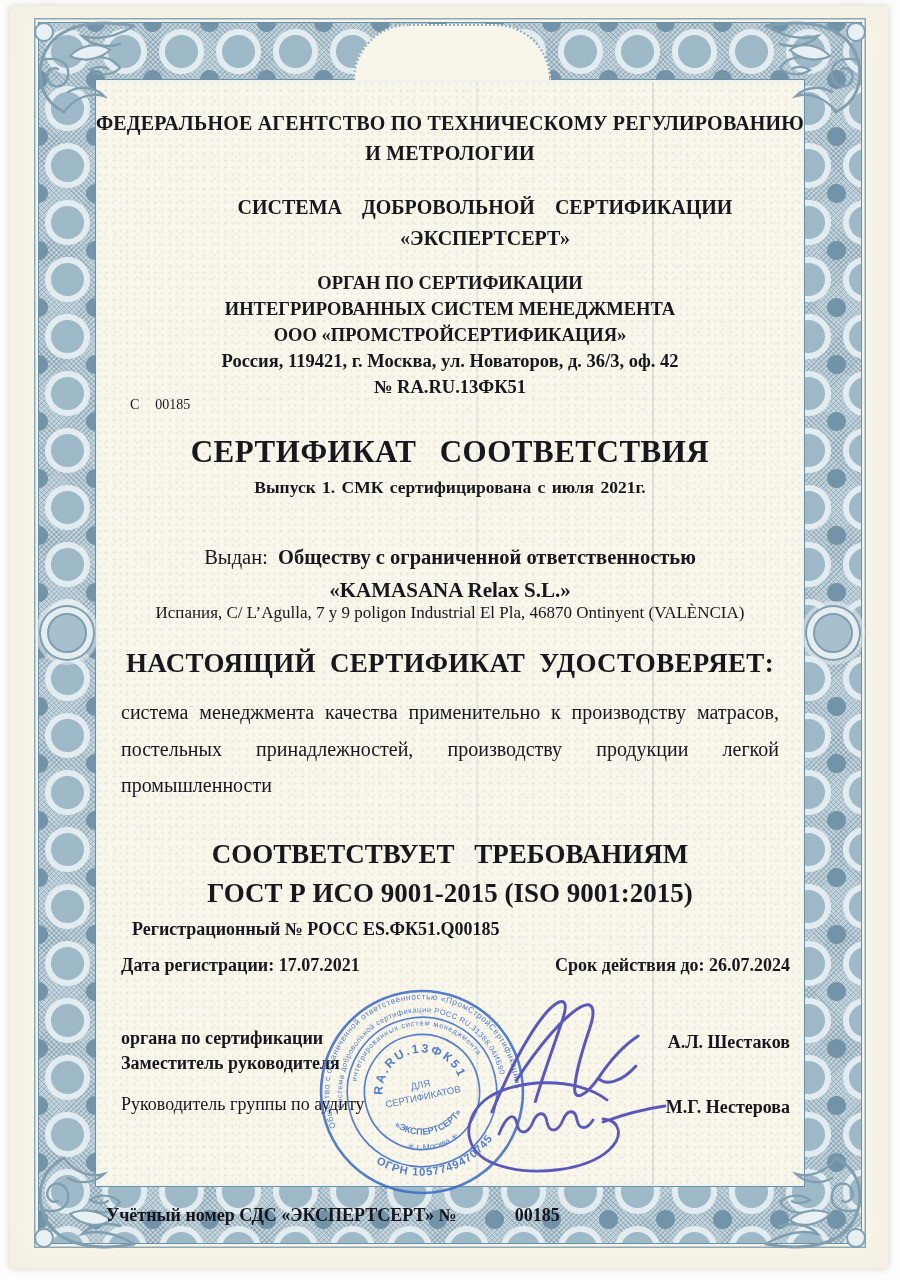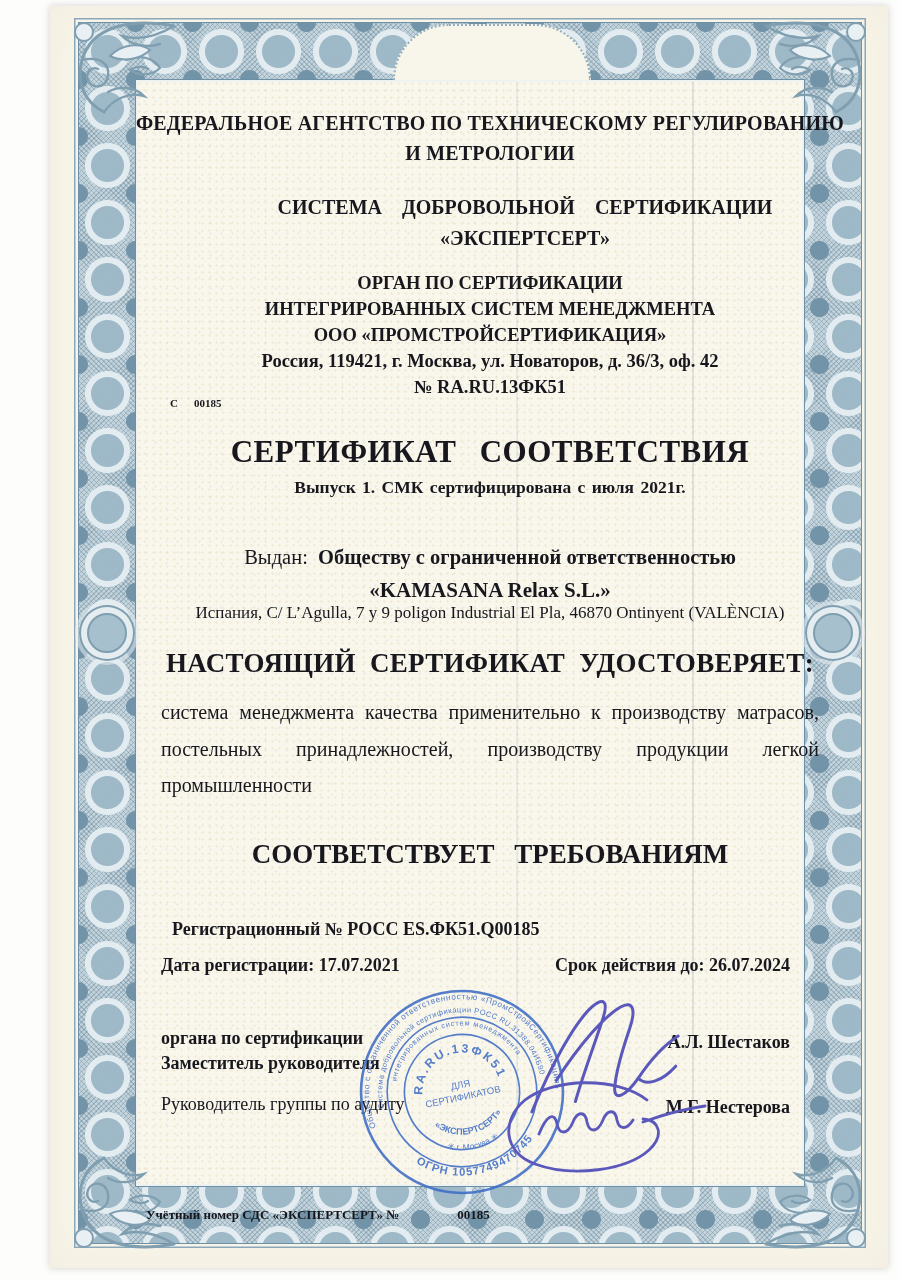--- a/index.html
+++ b/index.html
@@ -2,21 +2,21 @@
 <html><head>
 <meta charset="utf-8">
 <style>
   html,body{margin:0;padding:0;}
   body{
     width:900px;height:1280px;position:relative;overflow:hidden;
     background:#fdfdfb;
     font-family:"Liberation Serif","DejaVu Serif",serif;
     color:#17171d;
   }
-  .canvas{position:absolute;inset:0;margin-left:40px;}
+  .canvas{position:absolute;inset:0;}
   
   .paper{
     position:absolute;left:10px;top:6px;right:12px;bottom:12px;
     background:#f7f4e9;
     box-shadow:0 0 7px rgba(70,80,90,.25), inset 0 0 40px rgba(210,200,160,.12);
   }
   
   .frame{
     position:absolute;left:38px;top:22px;right:38px;bottom:36px;
     background-color:#c2d3db;
@@ -64,21 +64,21 @@
   .corner.br{right:28px;bottom:24px;transform:scale(-1,-1);}
   .fold{position:absolute;top:82px;bottom:95px;width:1.5px;z-index:2;}
   .fold.f1{left:652px;background:rgba(140,155,175,.22);}
   .fold.f2{left:476px;background:rgba(140,155,175,.13);}
   
   .blk{position:absolute;left:95px;width:710px;text-align:center;z-index:5;}
   .agency{top:108px;font-size:20px;font-weight:bold;line-height:30px;letter-spacing:.2px;}
   .system{top:192px;font-size:20px;font-weight:bold;line-height:31px;padding-left:35px;}
   .system .l1{word-spacing:15px;}
   .org{top:270px;font-size:18.5px;font-weight:bold;line-height:26px;}
-  .blank-no{position:absolute;left:130px;top:397px;font-size:11px;font-weight:bold;z-index:5;}
+  .blank-no{position:absolute;left:130px;top:397px;font-size:14px;font-weight:normal;z-index:5;}
   .blank-no .val{margin-left:16px;}
   .title{top:434px;font-size:31px;font-weight:bold;word-spacing:15px;letter-spacing:.5px;}
   .subtitle{top:477px;font-size:17.5px;font-weight:bold;word-spacing:2px;}
   .issued{top:541px;font-size:20.5px;line-height:33px;}
   .issued .bold{font-weight:bold;}
   .issued .l2{font-size:21px;font-weight:bold;}
   .address{top:603px;font-size:17px;}
   .certifies{top:648px;font-size:27px;font-weight:bold;word-spacing:7px;letter-spacing:.3px;}
   .scope{position:absolute;left:121px;width:658px;top:694px;font-size:20px;line-height:36.5px;
          text-align:justify;z-index:5;}
@@ -94,21 +94,21 @@
   .name2{top:1097px;}
   
   .stamp{position:absolute;left:316px;top:986px;z-index:6;transform:rotate(-12deg);opacity:.88;}
   .stamp text{font-family:"Liberation Sans","DejaVu Sans",sans-serif;}
   .sig{position:absolute;z-index:7;}
   .sig1{left:473px;top:992px;transform:rotate(-3deg);}
   .sig2{left:455px;top:1070px;}
   
   .footer{
     position:absolute;left:106px;top:1193px;z-index:5;display:flex;align-items:center;
-    font-size:13px;font-weight:bold;line-height:44px;color:#15151b;
+    font-size:18px;font-weight:bold;line-height:44px;color:#15151b;
   }
   .footer .val{margin-left:58px;}
 </style>
 </head>
 <body>
 
 <div class="canvas">
 
   <div class="paper"></div>
   <div class="frame"></div>
@@ -204,20 +204,21 @@
     </div>
     <div class="l2">«KAMASANA Relax S.L.»</div>
   </div>
   <div class="blk address">Испания, C/ L’Agulla, 7 y 9 poligon Industrial El Pla, 46870 Ontinyent (VALÈNCIA)</div>
 
   <div class="blk certifies">НАСТОЯЩИЙ СЕРТИФИКАТ УДОСТОВЕРЯЕТ:</div>
   <div class="scope">система менеджмента качества применительно к производству матрасов, постельных принадлежностей, производству продукции легкой промышленности</div>
 
   <div class="blk conformity">
     <div class="l1">СООТВЕТСТВУЕТ ТРЕБОВАНИЯМ</div>
+    <div>ГОСТ Р ИСО 9001-2015 (ISO 9001:2015)</div>
   </div>
 
   <div class="reg">
     <span>Регистрационный №</span>
     <span>РОСС ES.ФК51.Q00185</span>
   </div>
   <div class="dates">
     <div>
       <span>Дата регистрации:</span>
       <span>17.07.2021</span>

